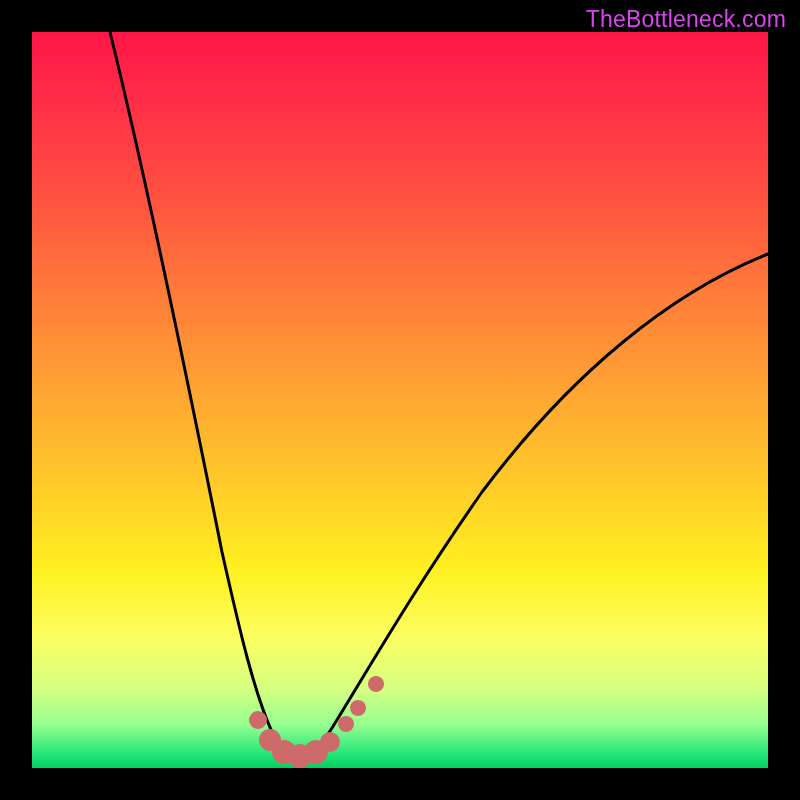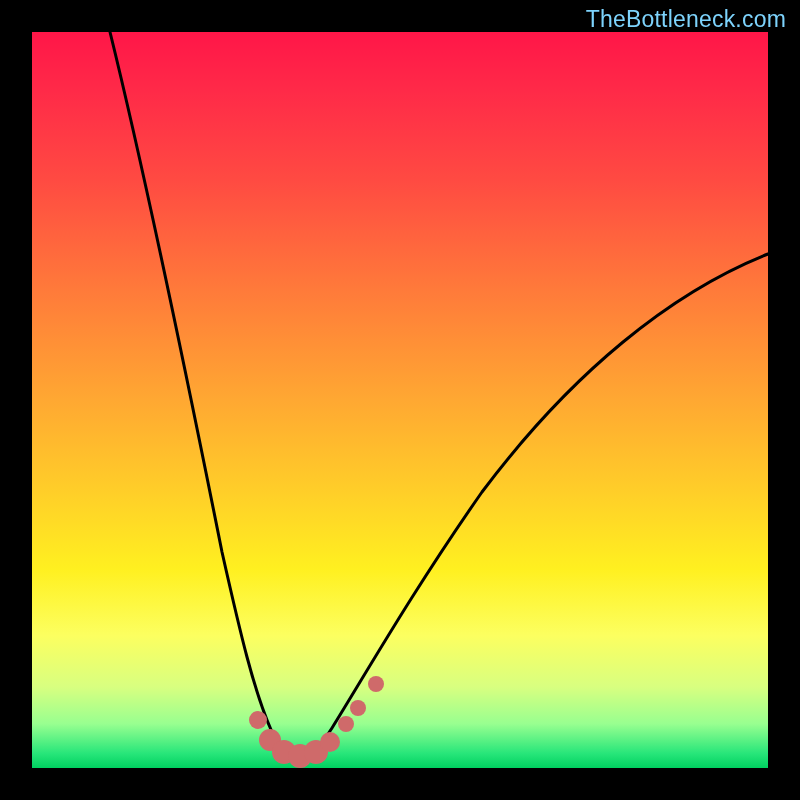--- a/index.html
+++ b/index.html
@@ -38,21 +38,21 @@
       #d8ff80 89%,
       #98ff90 94%,
       #28e67a 98%,
       #00d060 100%
     );
   }
   .watermark {
     position: absolute;
     top: 6px;
     right: 14px;
-    color: #7dd3fc;
+    color: #d946ef;
     font-size: 23px;
     font-weight: 400;
     letter-spacing: 0.2px;
     user-select: none;
   }
   svg.curve {
     position: absolute;
     left: 0;
     top: 0;
     width: 736px;

